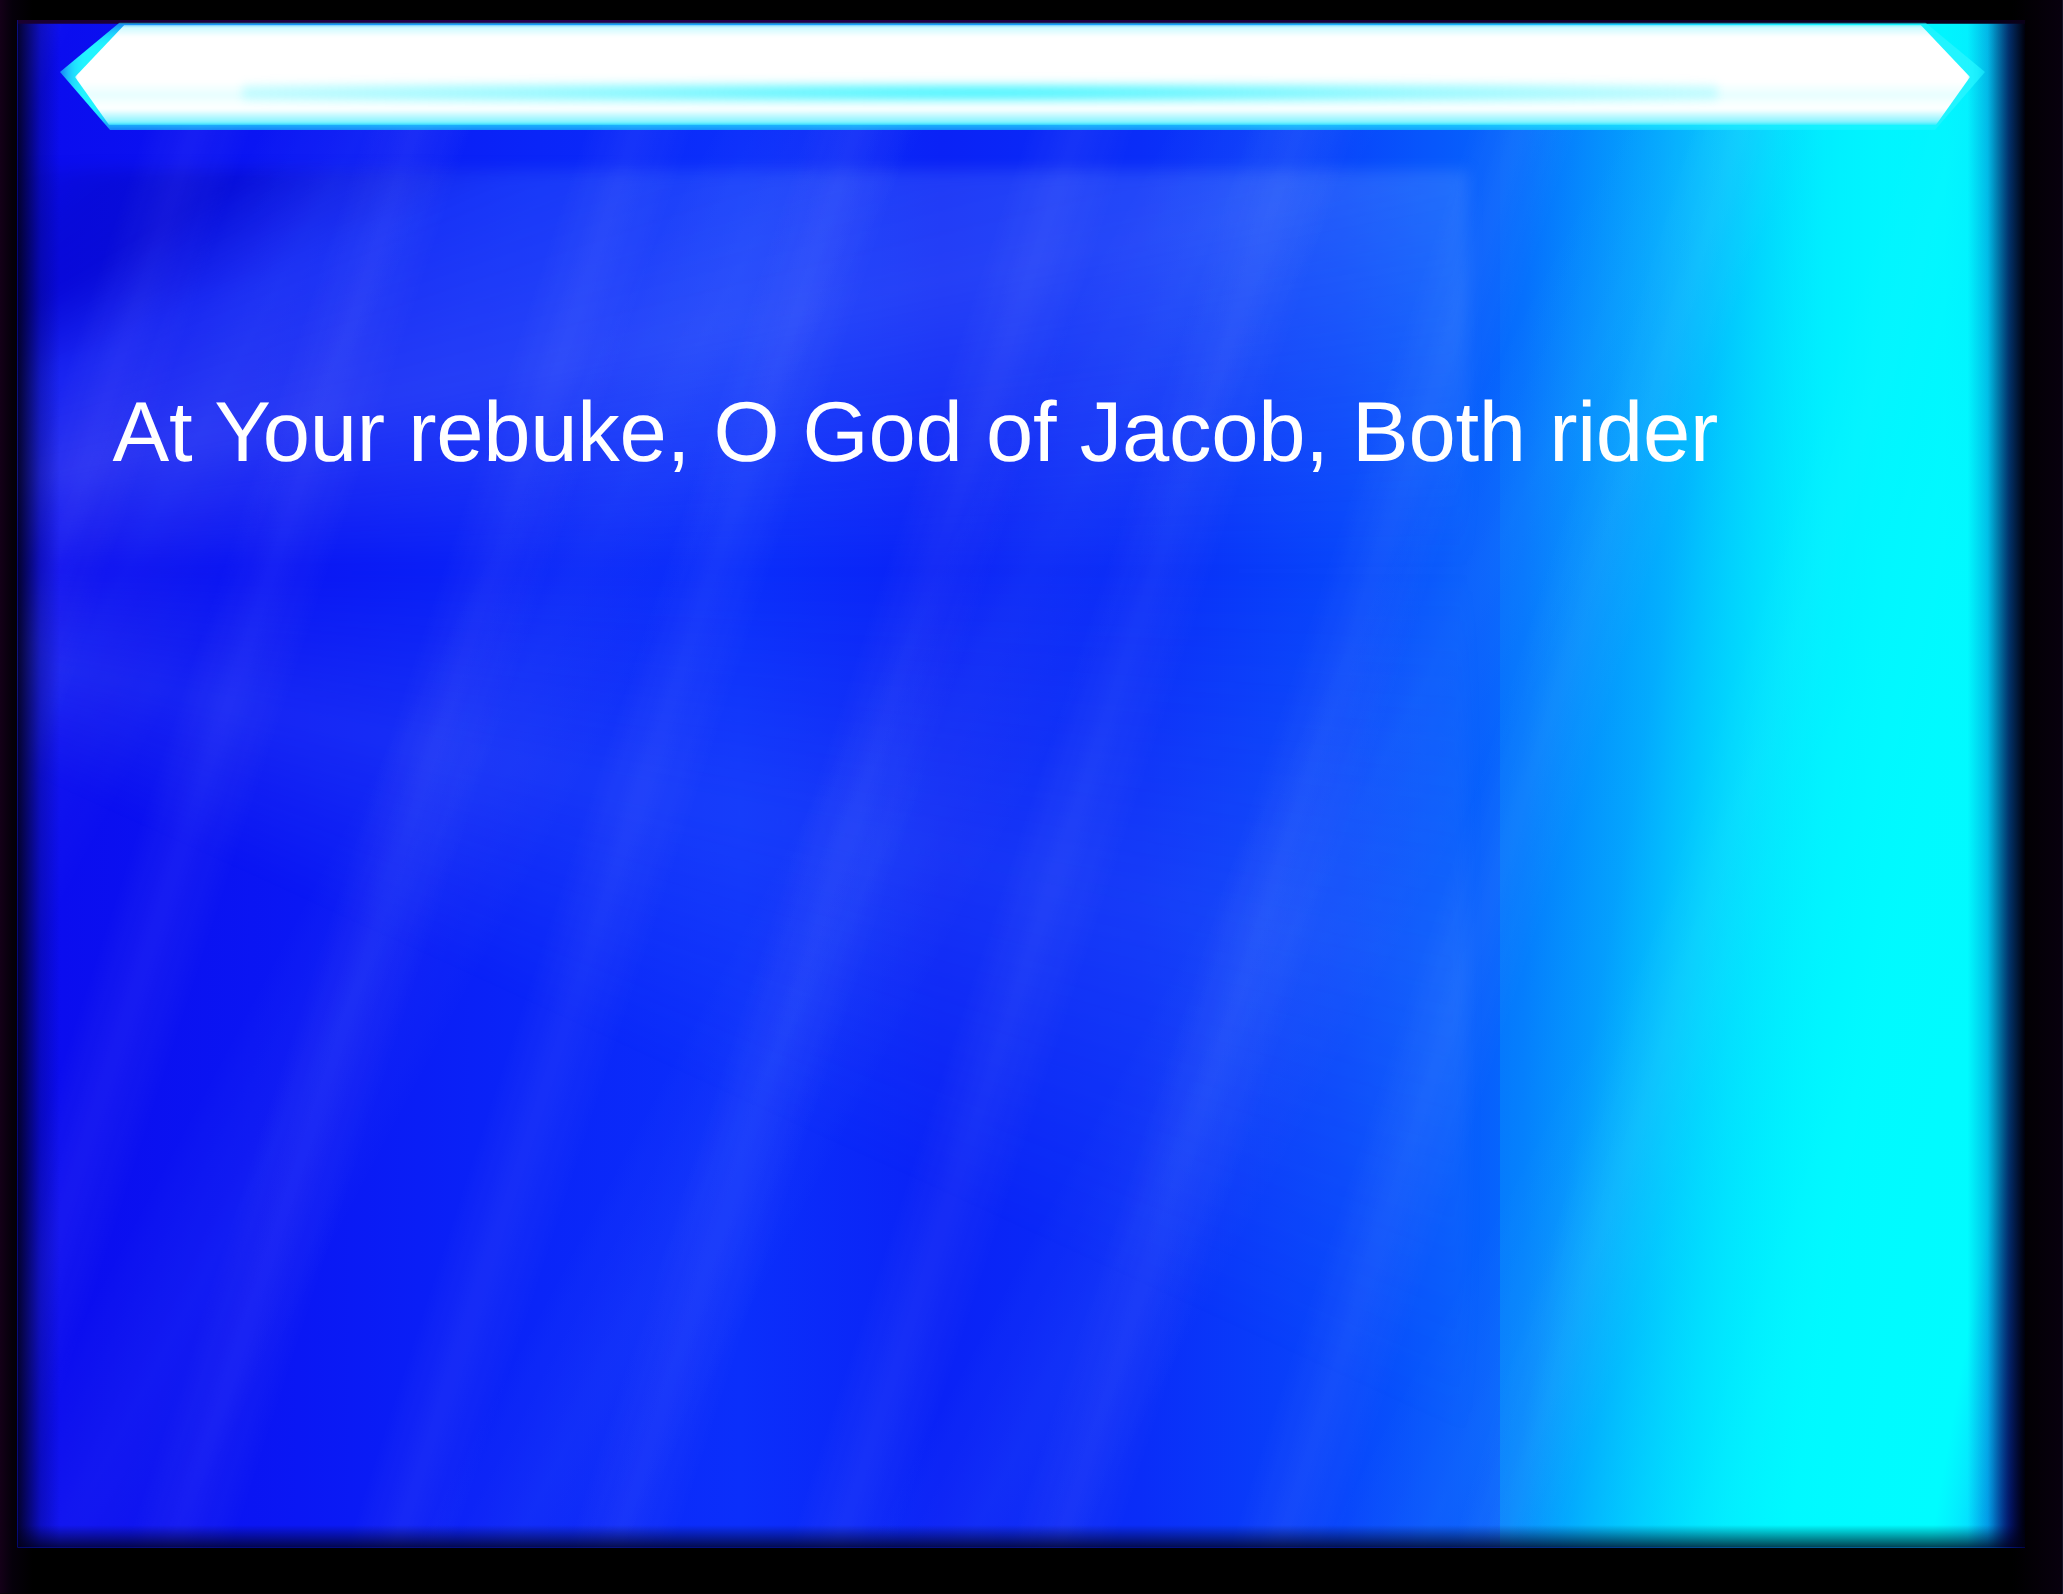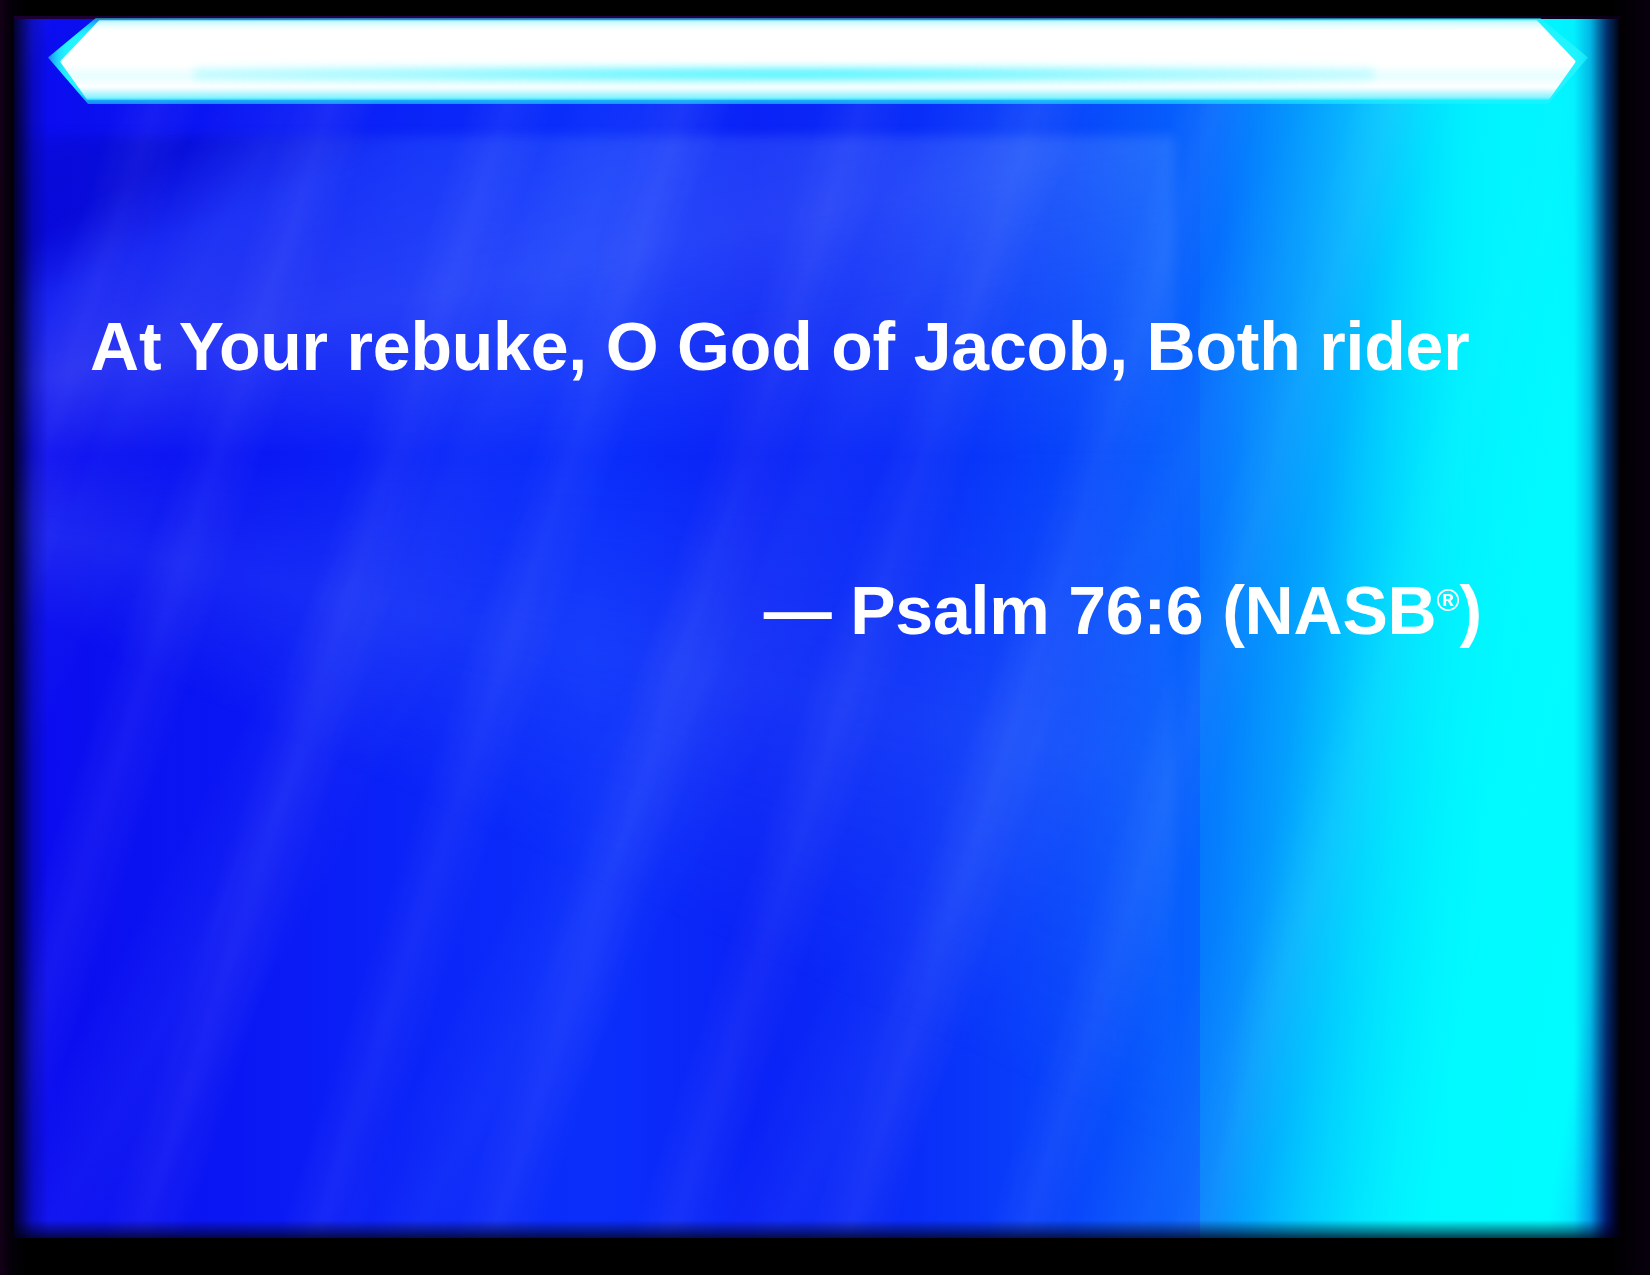--- a/index.html
+++ b/index.html
@@ -267,21 +267,21 @@
       #1a0030 0%, #2a0050 25%, #200040 60%, #0a0018 100%);
   }
 
   
   #verse {
     position: absolute;
     left: 76px;
     top: 112px;
     width: 1400px;
     color: #ffffff;
-    font-weight: bold;
+    font-weight: normal;
     font-size: 68px;
     line-height: 1.285;
     letter-spacing: -0.2px;
     text-align: left;
     white-space: pre-wrap;
   }
   #verse .line {
     display: block;
   }
   #verse .cite {
@@ -317,17 +317,16 @@
 
     <div id="glowbar-wrap">
       <div id="glowbar-topline"></div>
       <div id="glowbar-halo"></div>
       <div id="glowbar"></div>
       <div id="glowbar-streak"></div>
     </div>
 
     <div id="verse">
       <span class="line">At Your rebuke, O God of Jacob, Both rider</span>
-      <span class="cite"><span>— Psalm 76:6 (NASB</span><span class="reg">®</span><span>)</span></span>
     </div>
 
   </div>
 </div>
 
 </body></html>

